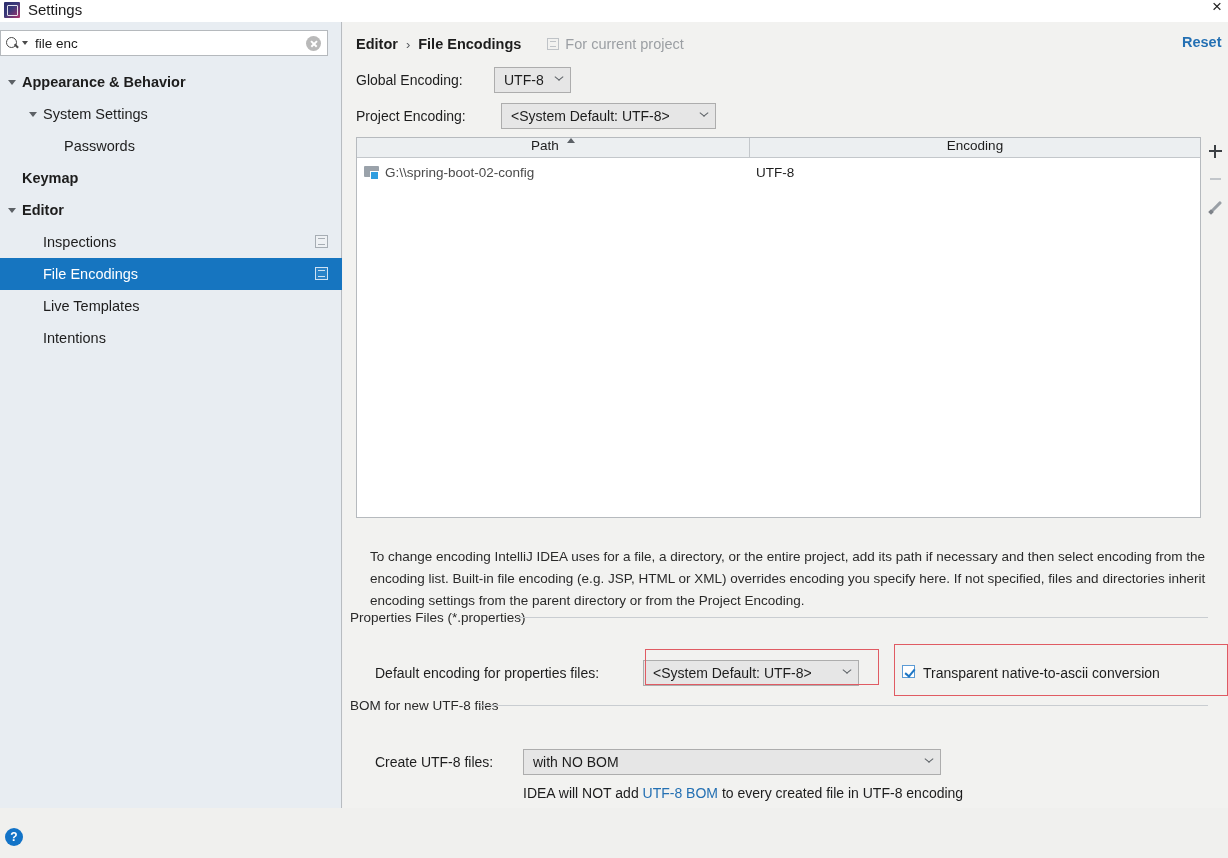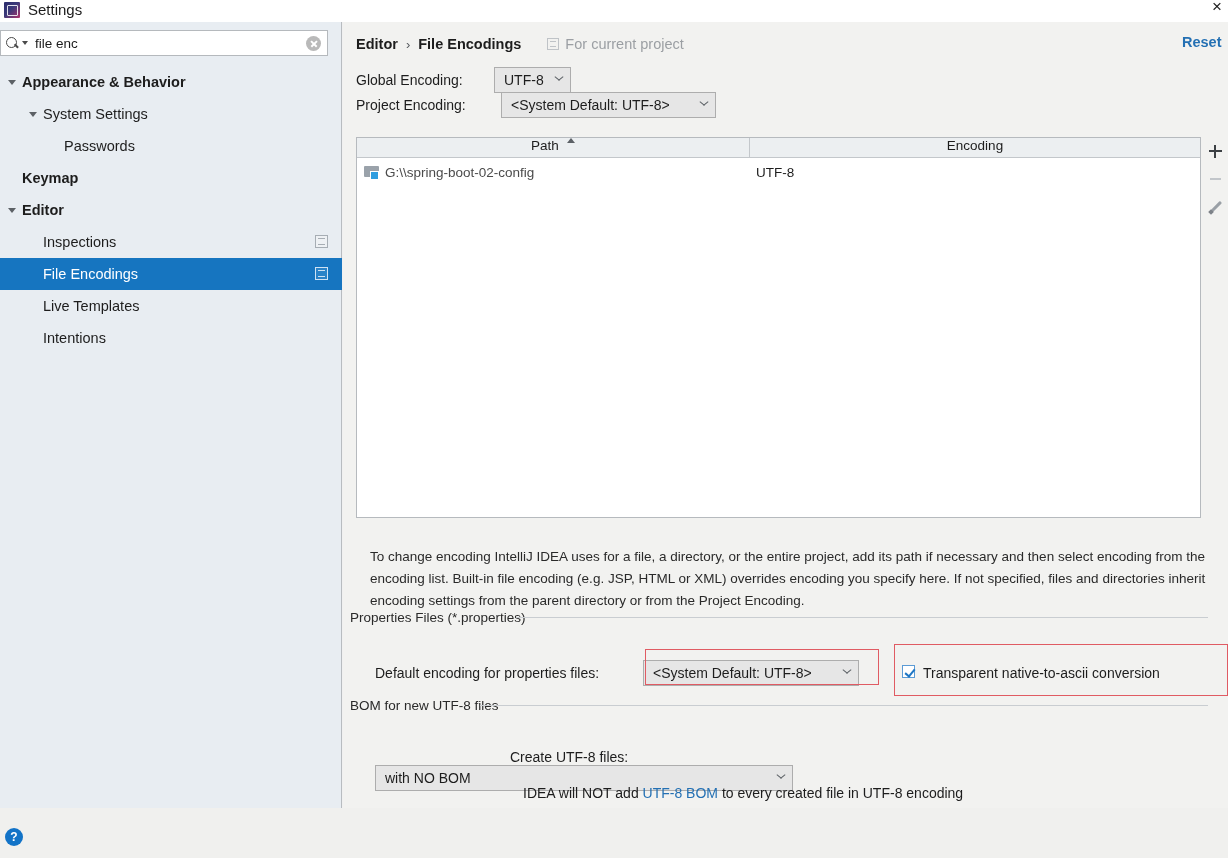--- a/index.html
+++ b/index.html
@@ -338,21 +338,21 @@
     <div class="reset-link">Reset</div>
 
     <div class="field-row" style="left:13px; top:45px;">
       <span class="field-label" style="width:138px;">Global Encoding:</span>
       <span class="combo" style="min-width:77px;">
         <span>UTF-8</span>
         <span class="chev"></span>
       </span>
     </div>
 
-    <div class="field-row" style="left:13px; top:70px;">
+    <div class="field-row" style="left:13px; top:81px;">
       <span class="field-label" style="width:145px;">Project Encoding:</span>
       <span class="combo" style="min-width:215px;">
         <span>&lt;System Default: UTF-8&gt;</span>
         <span class="chev"></span>
       </span>
     </div>
 
     <div class="table-wrap">
       <div class="table-head">
         <div class="th path">
@@ -403,21 +403,21 @@
       <span class="checkbox checked"></span>
       <span class="cb-label">Transparent native-to-ascii conversion</span>
     </div>
 
     <div class="redbox" style="left:302px; top:627px; width:234px; height:36px;"></div>
     <div class="redbox" style="left:551px; top:622px; width:334px; height:52px;"></div>
 
     <div class="group-title" style="left:7px; top:676px;">BOM for new UTF-8 files</div>
     <div class="group-line" style="left:137px; top:683px; width:728px;"></div>
 
-    <div class="field-row" style="left:32px; top:727px;flex-direction:column;">
+    <div class="field-row" style="left:32px; top:727px;">
       <span class="field-label" style="width:148px;">Create UTF-8 files:</span>
       <span class="combo" style="width:418px; justify-content:space-between;">
         <span>with NO BOM</span>
         <span class="chev"></span>
       </span>
     </div>
 
     <div class="bom-note" style="left:180px; top:763px;">
       <span>IDEA will NOT add </span><span class="bom-link">UTF-8 BOM</span><span> to every created file in UTF-8 encoding</span>
     </div>

